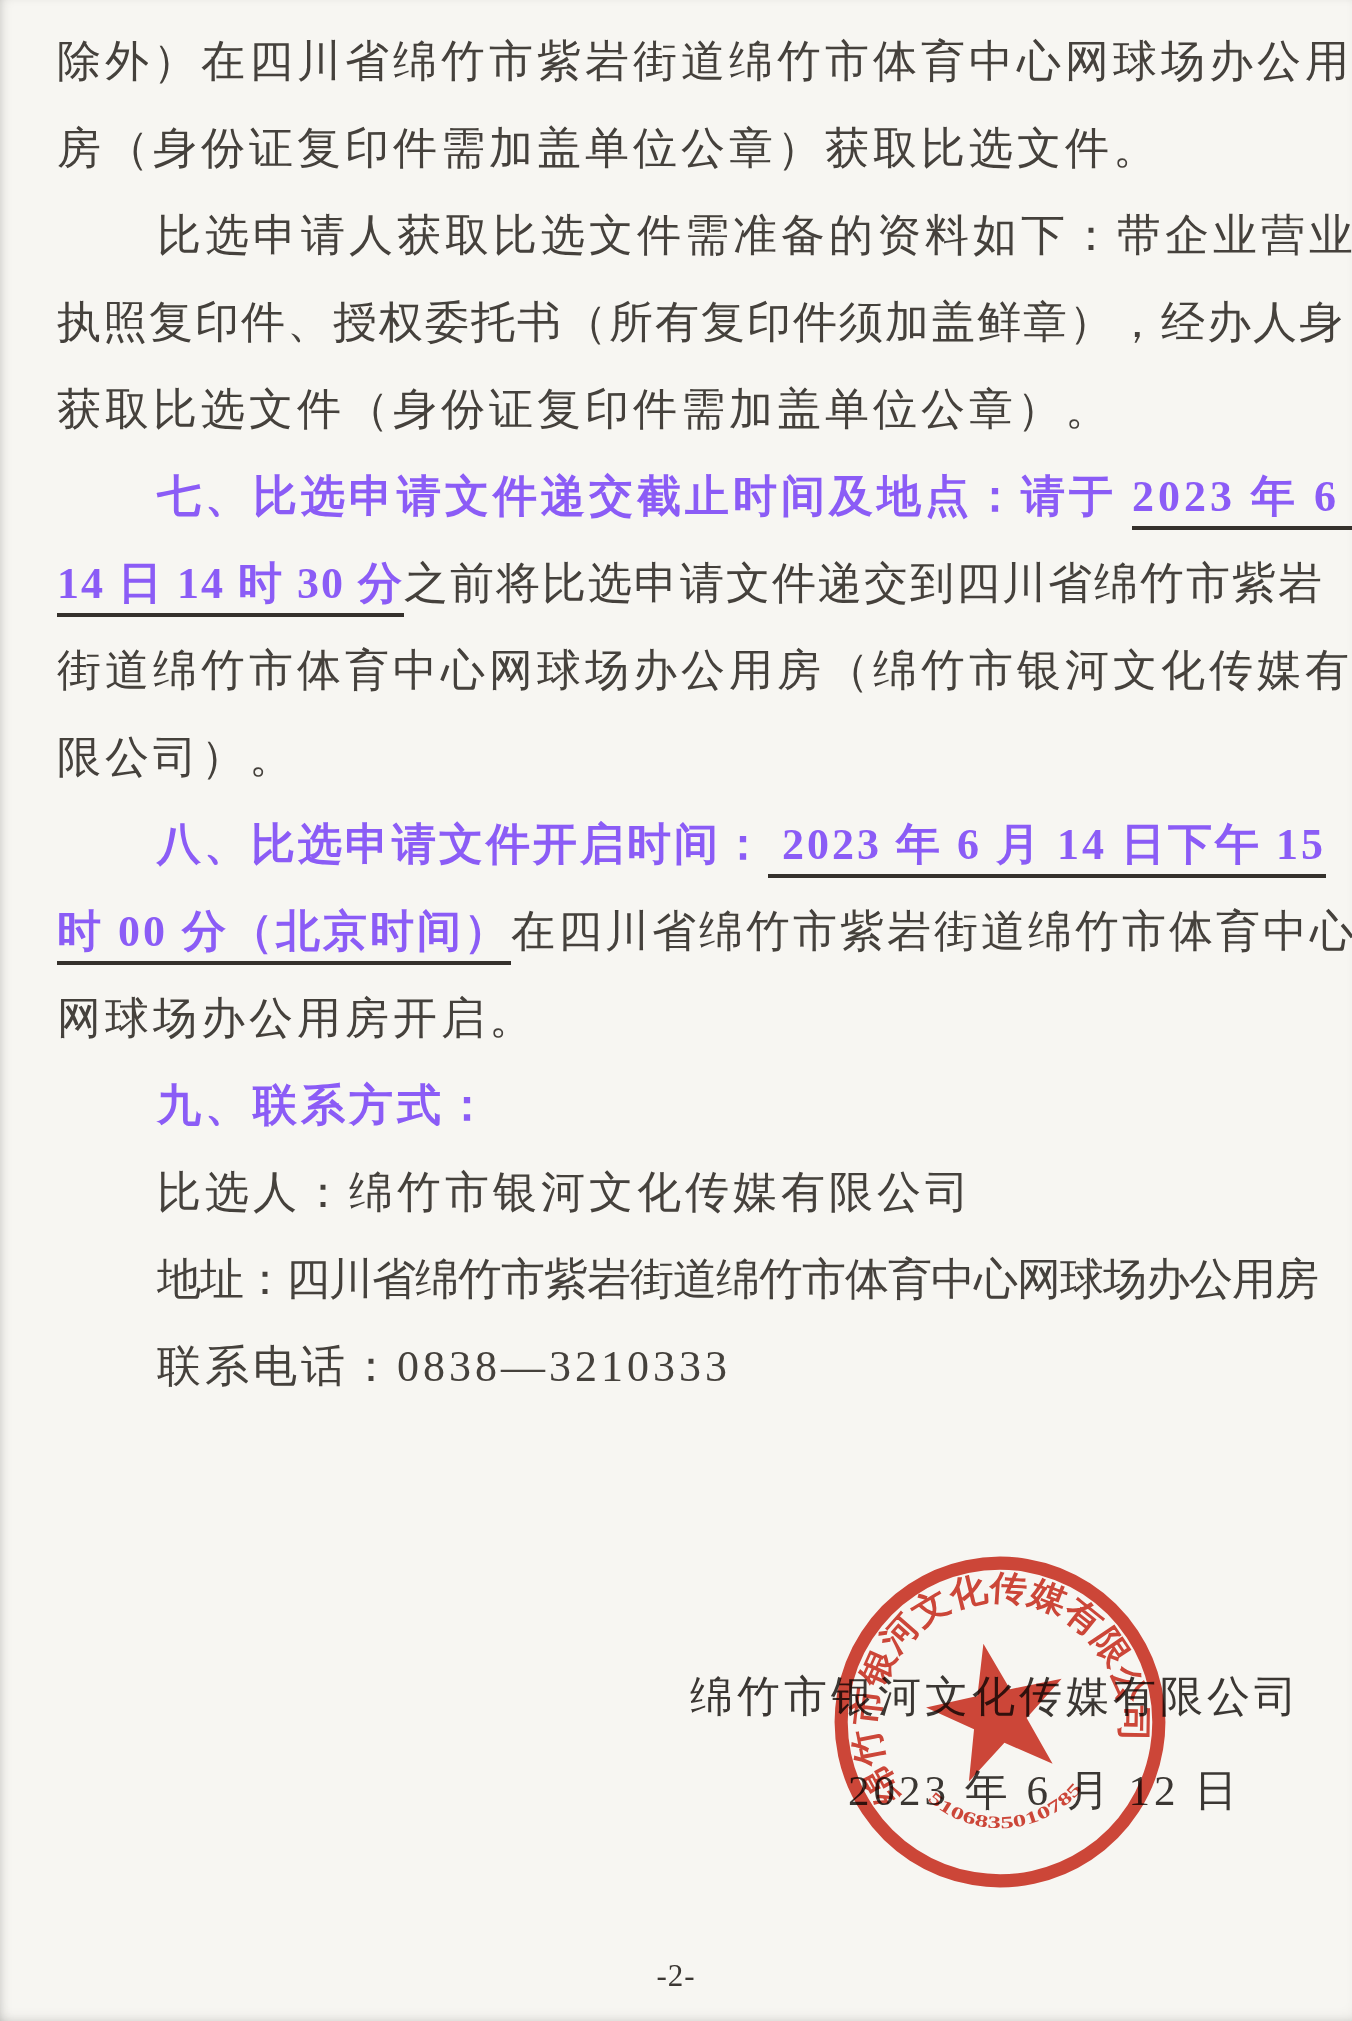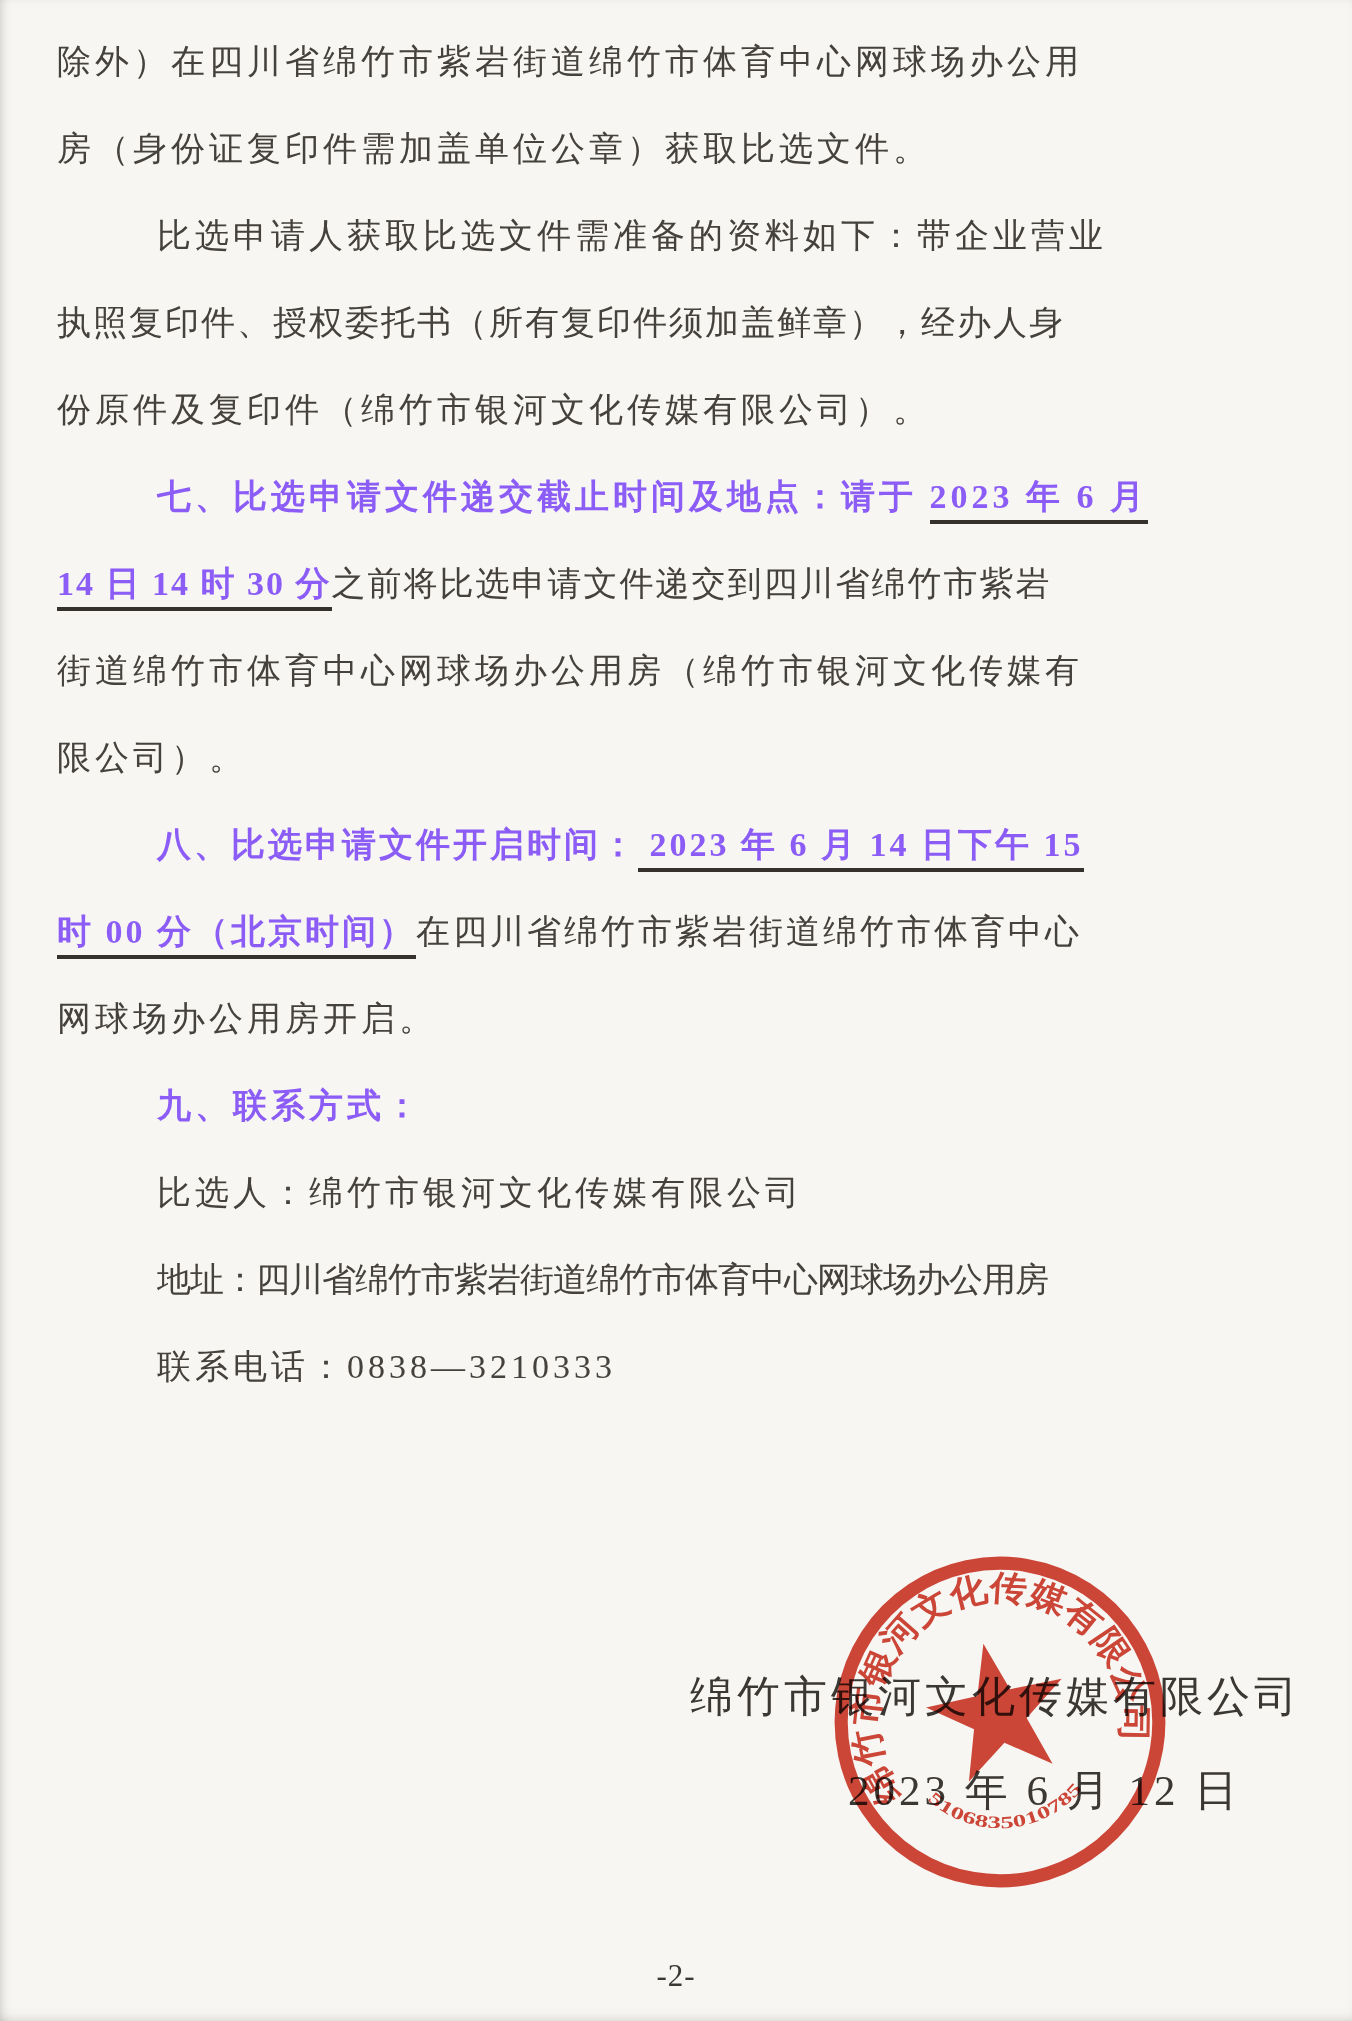--- a/index.html
+++ b/index.html
@@ -9,21 +9,21 @@
     margin:0 auto;
     background:#f7f6f2;
     overflow:hidden;
     box-shadow:inset 6px 0 14px -8px rgba(0,0,0,.25), inset 0 -8px 18px -12px rgba(0,0,0,.2);
     font-family:"Liberation Serif","DejaVu Serif",serif;
     color:#45413c;
   }
   .doc{position:absolute;top:18px;left:57px;right:30px;}
   .line{
     height:87px;line-height:87px;
-    font-size:34px;letter-spacing:4px;
+    font-size:44px;letter-spacing:4px;
     white-space:nowrap;
   }
   .indent{padding-left:100px;}
   .ls2{letter-spacing:2px;}
   .ls3{letter-spacing:3px;}
   .tight{letter-spacing:-1px;}
   .bold{font-weight:700;color:#8b5cf6;}
   .u{border-bottom:4px solid #35312c;padding-bottom:5px;}
   .sig{
     position:absolute;
@@ -45,21 +45,21 @@
 </head>
 <body>
 
 <div class="page">
 
   <div class="doc">
     <div class="line"><span>除外）在四川省绵竹市紫岩街道绵竹市体育中心网球场办公用</span></div>
     <div class="line"><span>房（身份证复印件需加盖单位公章）获取比选文件。</span></div>
     <div class="line indent"><span>比选申请人获取比选文件需准备的资料如下：带企业营业</span></div>
     <div class="line ls2"><span>执照复印件、授权委托书（所有复印件须加盖鲜章），经办人身</span></div>
-    <div class="line"><span>份原件及复印件（绵竹市银河文化传媒有限公司）。</span></div>
+    <div class="line"><span>获取比选文件（身份证复印件需加盖单位公章）。</span></div>
 
     <div class="line indent"><span class="bold">七、比选申请文件递交截止时间及地点：请于 </span><span class="bold u">2023 年 6 月</span></div>
     <div class="line ls2"><span class="bold u">14 日 14 时 30 分</span><span>之前将比选申请文件递交到四川省绵竹市紫岩</span></div>
     <div class="line"><span>街道绵竹市体育中心网球场办公用房（绵竹市银河文化传媒有</span></div>
     <div class="line"><span>限公司）。</span></div>
 
     <div class="line indent ls3"><span class="bold">八、比选申请文件开启时间：</span><span class="bold u"> 2023 年 6 月 14 日下午 15</span></div>
     <div class="line ls3"><span class="bold u">时 00 分（北京时间）</span><span>在四川省绵竹市紫岩街道绵竹市体育中心</span></div>
     <div class="line"><span>网球场办公用房开启。</span></div>
 

